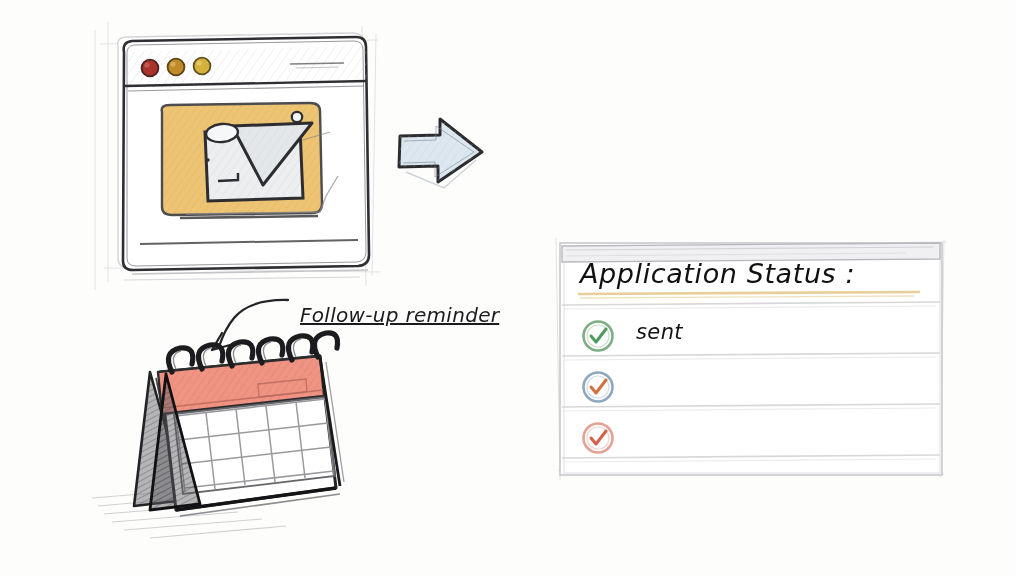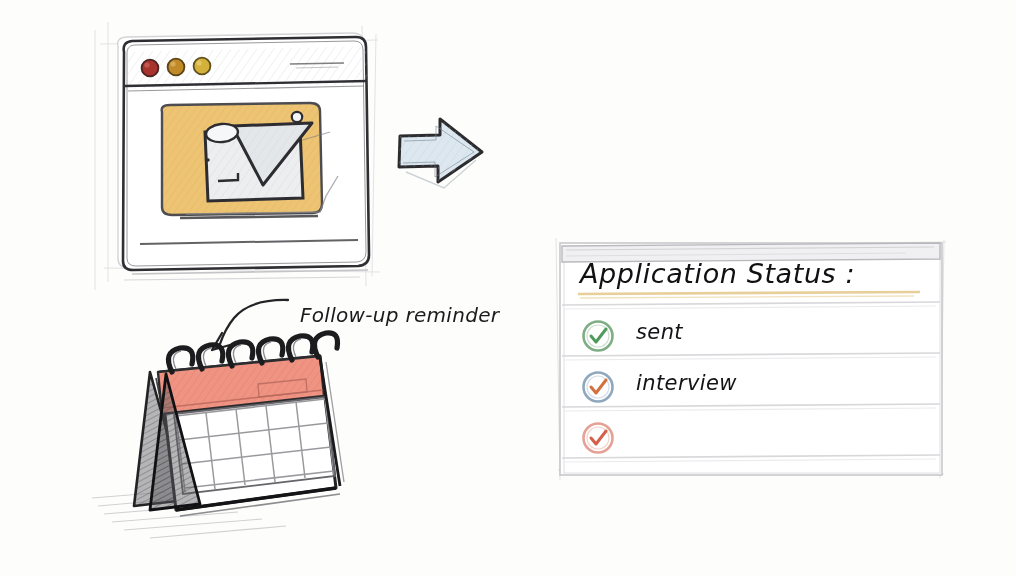--- a/index.html
+++ b/index.html
@@ -34,20 +34,21 @@
     font-style: italic;
     letter-spacing: 0.6px;
     color: #111114;
   }
   #followup-note {
     left: 300px; top: 303px;
     font-size: 20px;
     font-style: italic;
     color: #1b1b1e;
     letter-spacing: 0.3px;
+    text-decoration: underline;
   }
   .status-label {
     position: absolute;
     left: 620px;
     font-size: 21px;
     font-style: italic;
     color: #141417;
     letter-spacing: 0.4px;
     margin-left: 16px;
   }
@@ -270,16 +271,15 @@
       </g>
     </g>
   </svg>
 
   <div class="htext" id="status-title">Application Status :</div>
 
   <div class="htext" id="followup-note">Follow-up reminder</div>
 
   <div class="status-label" id="lbl-0">sent</div>
 
-  <div class="status-label" id="lbl-1">interview</div>
 
 
 </div>
 
 </body></html>

